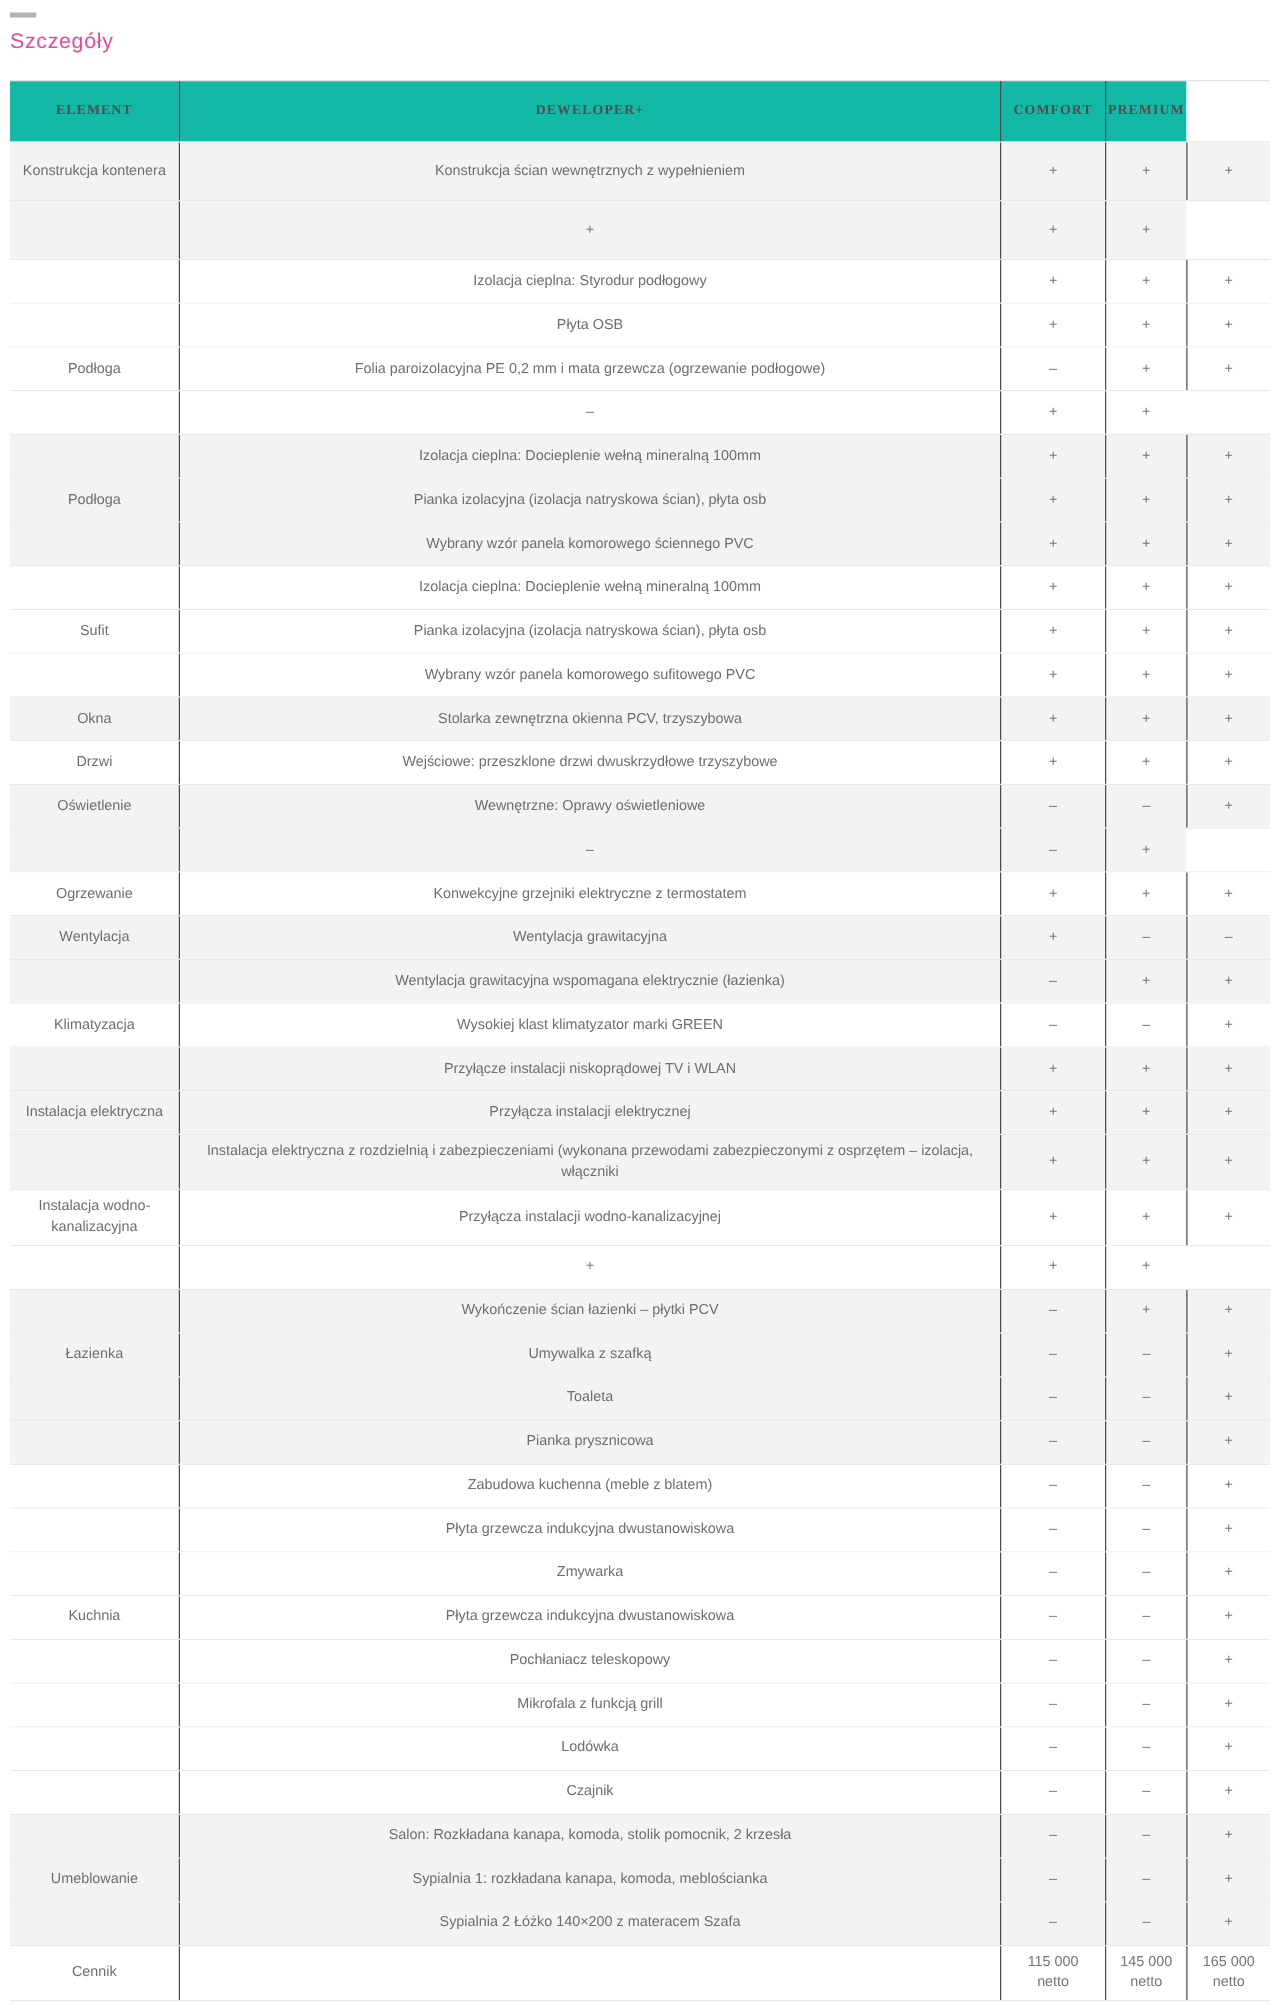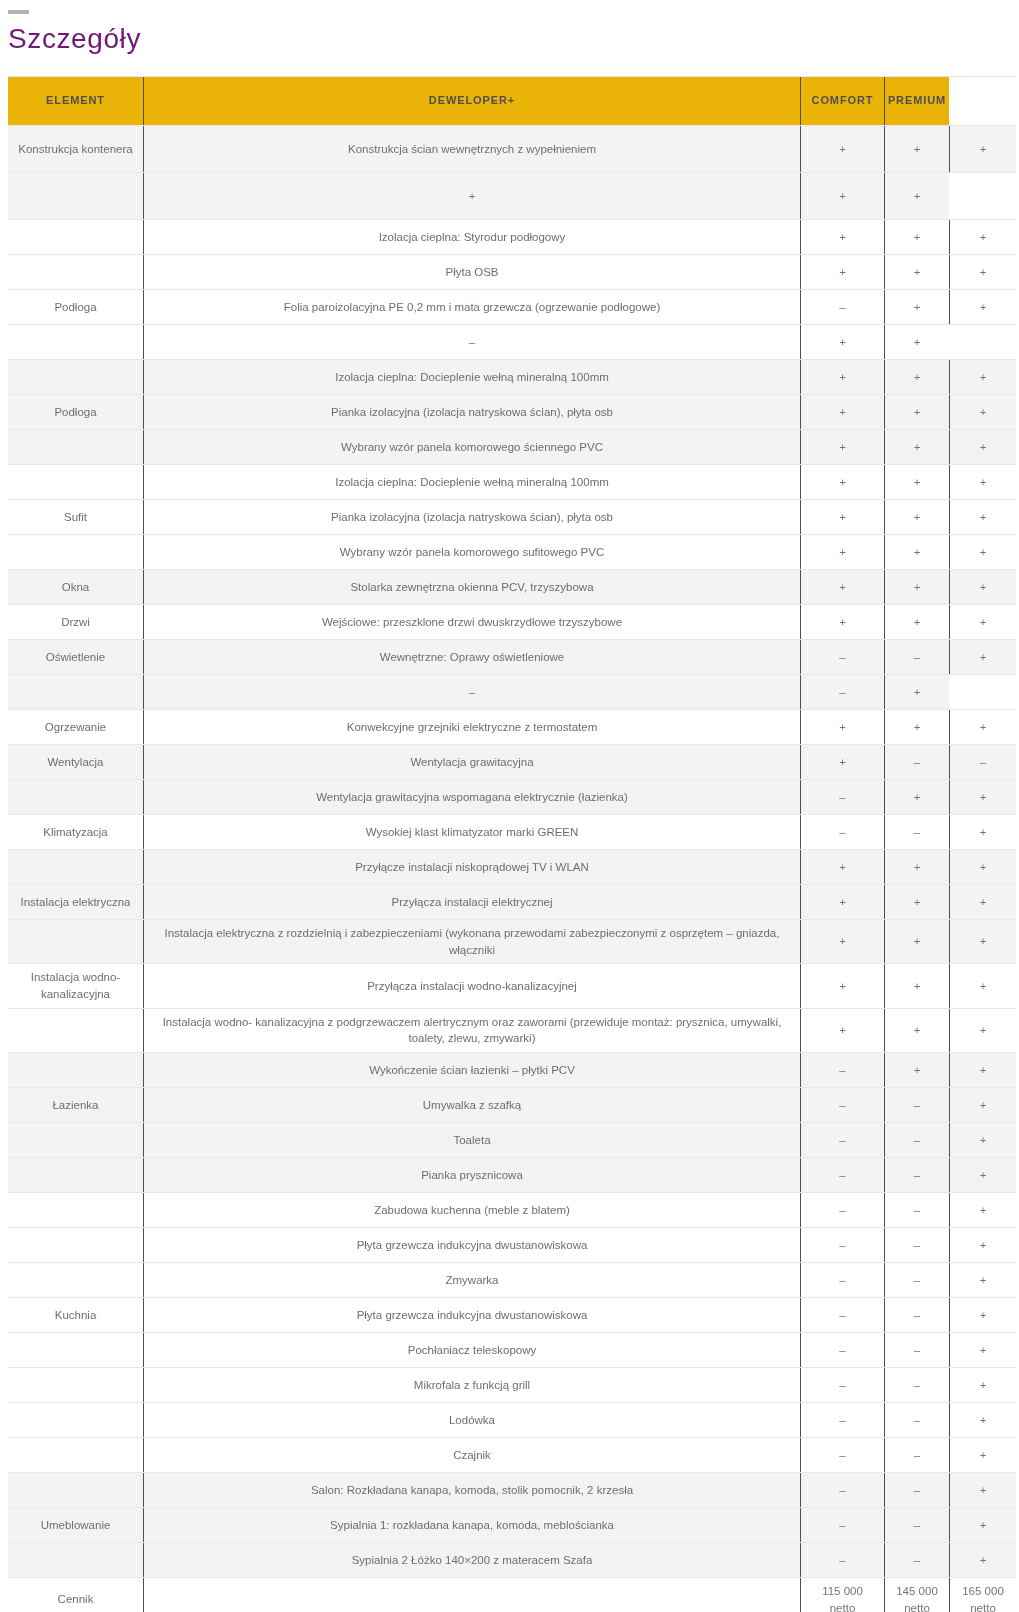--- a/index.html
+++ b/index.html
@@ -11,23 +11,23 @@
     overflow: hidden;
   }
   .page { padding: 10px 3px 0 8px; }
 
   .accent-dash {
     width: 21px; height: 4px;
     background: #b3b3b3;
     margin-bottom: 9px;
   }
   .page-title {
-    font-size: 28px;
+    font-size: 17px;
     font-weight: 400;
-    color: #701a75;
+    color: #ec4899;
     letter-spacing: 0.6px;
     margin-bottom: 21px;
   }
 
   .details-table {
     width: 1008px;
     border-top: 1px solid #e2e2e2;
     color: #6e6e6e;
   }
   .trow {
@@ -42,26 +42,27 @@
     justify-content: center;
     text-align: center;
     padding: 5px 10px;
     line-height: 1.45;
   }
   .cell + .cell { border-left: 1px solid #4d4d4d; }
 
   
   .thead .cell {
     min-height: 48px;
-    background: #eab308;
+    background: #14b8a6;
     font-size: 11px;
     font-weight: 700;
     letter-spacing: 0.9px;
     color: #4f4f4f;
     text-transform: uppercase;
+    font-family: Liberation Serif, serif;
   }
 
   
   .tbody .cell { min-height: 34px; font-size: 11.5px; }
   .tbody .trow.gray .cell { background: #f3f3f3; }
   .tbody .trow.white .cell { background: #ffffff; }
   .tbody .trow:nth-child(1) .cell,
   .tbody .trow:nth-child(2) .cell { min-height: 46px; }
   .tbody .trow:last-child .cell { min-height: 43px; }
 
@@ -256,37 +257,36 @@
   <div class="trow gray">
     <div class="cell cell-element">Instalacja elektryczna</div>
     <div class="cell cell-finish">Przyłącza instalacji elektrycznej</div>
     <div class="cell cell-mark">+</div>
     <div class="cell cell-mark">+</div>
     <div class="cell cell-mark">+</div>
   </div>
 
   <div class="trow gray">
     <div class="cell cell-element"></div>
-    <div class="cell cell-finish">Instalacja elektryczna z rozdzielnią i zabezpieczeniami (wykonana przewodami zabezpieczonymi z osprzętem – gniazda, włączniki</div>
+    <div class="cell cell-finish">Instalacja elektryczna z rozdzielnią i zabezpieczeniami (wykonana przewodami zabezpieczonymi z osprzętem – izolacja, włączniki</div>
     <div class="cell cell-mark">+</div>
     <div class="cell cell-mark">+</div>
     <div class="cell cell-mark">+</div>
   </div>
 
   <div class="trow white">
     <div class="cell cell-element">Instalacja wodno-kanalizacyjna</div>
     <div class="cell cell-finish">Przyłącza instalacji wodno-kanalizacyjnej</div>
     <div class="cell cell-mark">+</div>
     <div class="cell cell-mark">+</div>
     <div class="cell cell-mark">+</div>
   </div>
 
   <div class="trow white">
     <div class="cell cell-element"></div>
-    <div class="cell cell-finish">Instalacja wodno- kanalizacyjna z podgrzewaczem alertrycznym oraz zaworami (przewiduje montaż: prysznica, umywalki, toalety, zlewu, zmywarki)</div>
     <div class="cell cell-mark">+</div>
     <div class="cell cell-mark">+</div>
     <div class="cell cell-mark">+</div>
   </div>
 
   <div class="trow gray">
     <div class="cell cell-element"></div>
     <div class="cell cell-finish">Wykończenie ścian łazienki – płytki PCV</div>
     <div class="cell cell-mark">–</div>
     <div class="cell cell-mark">+</div>

